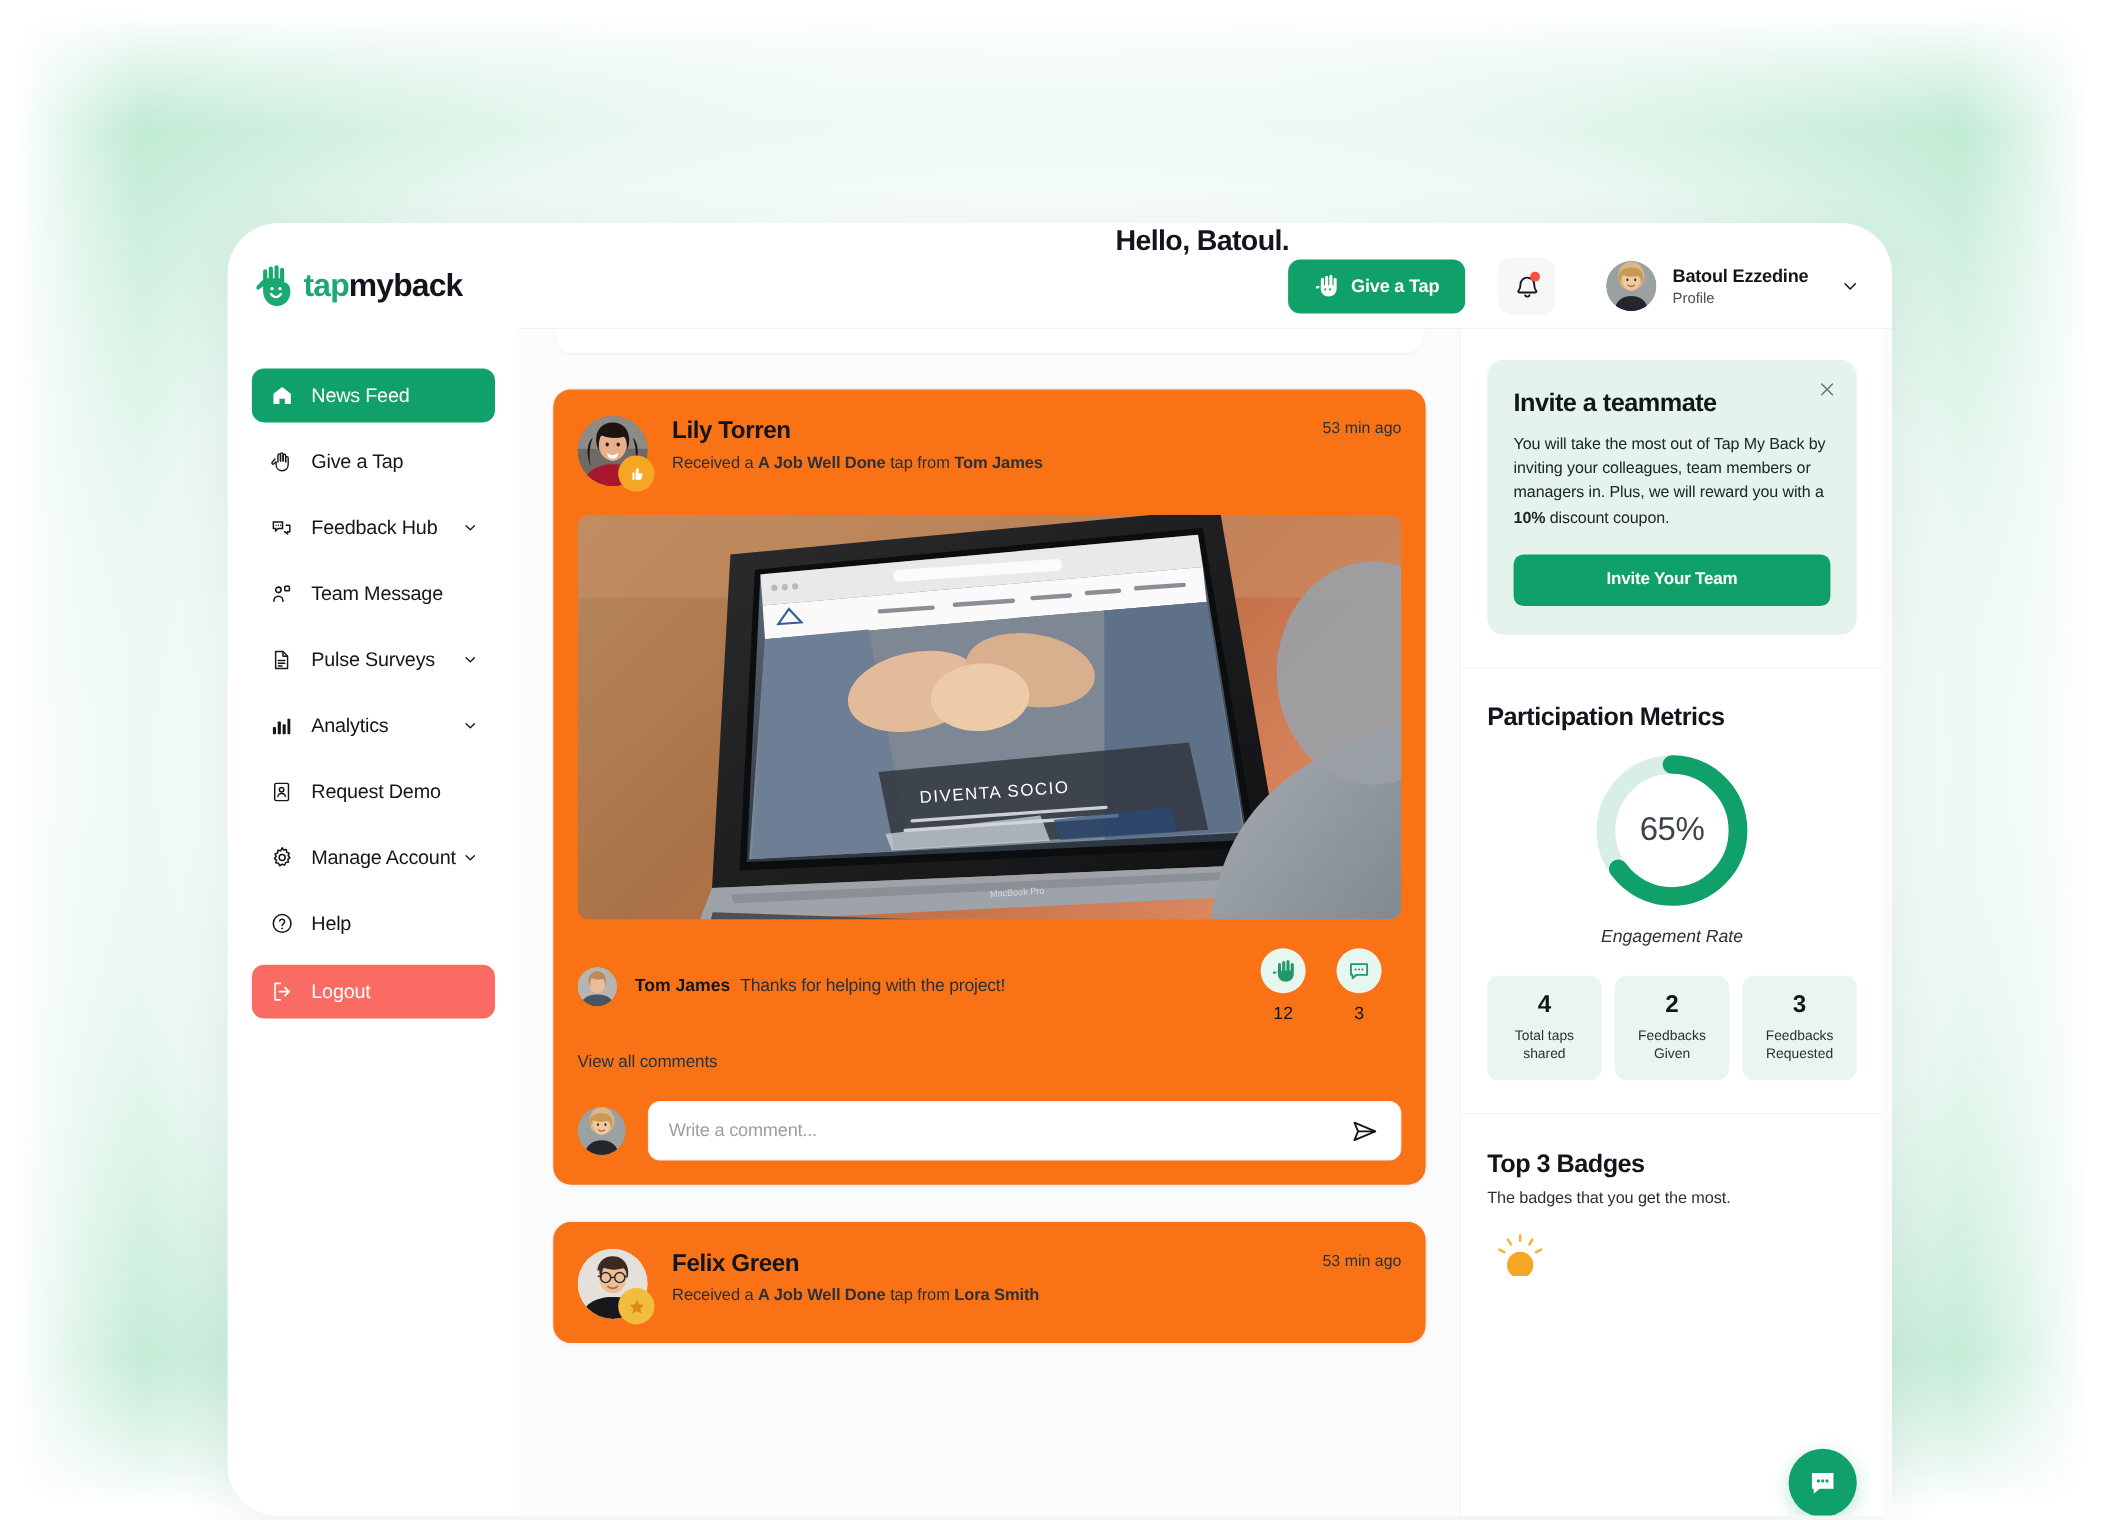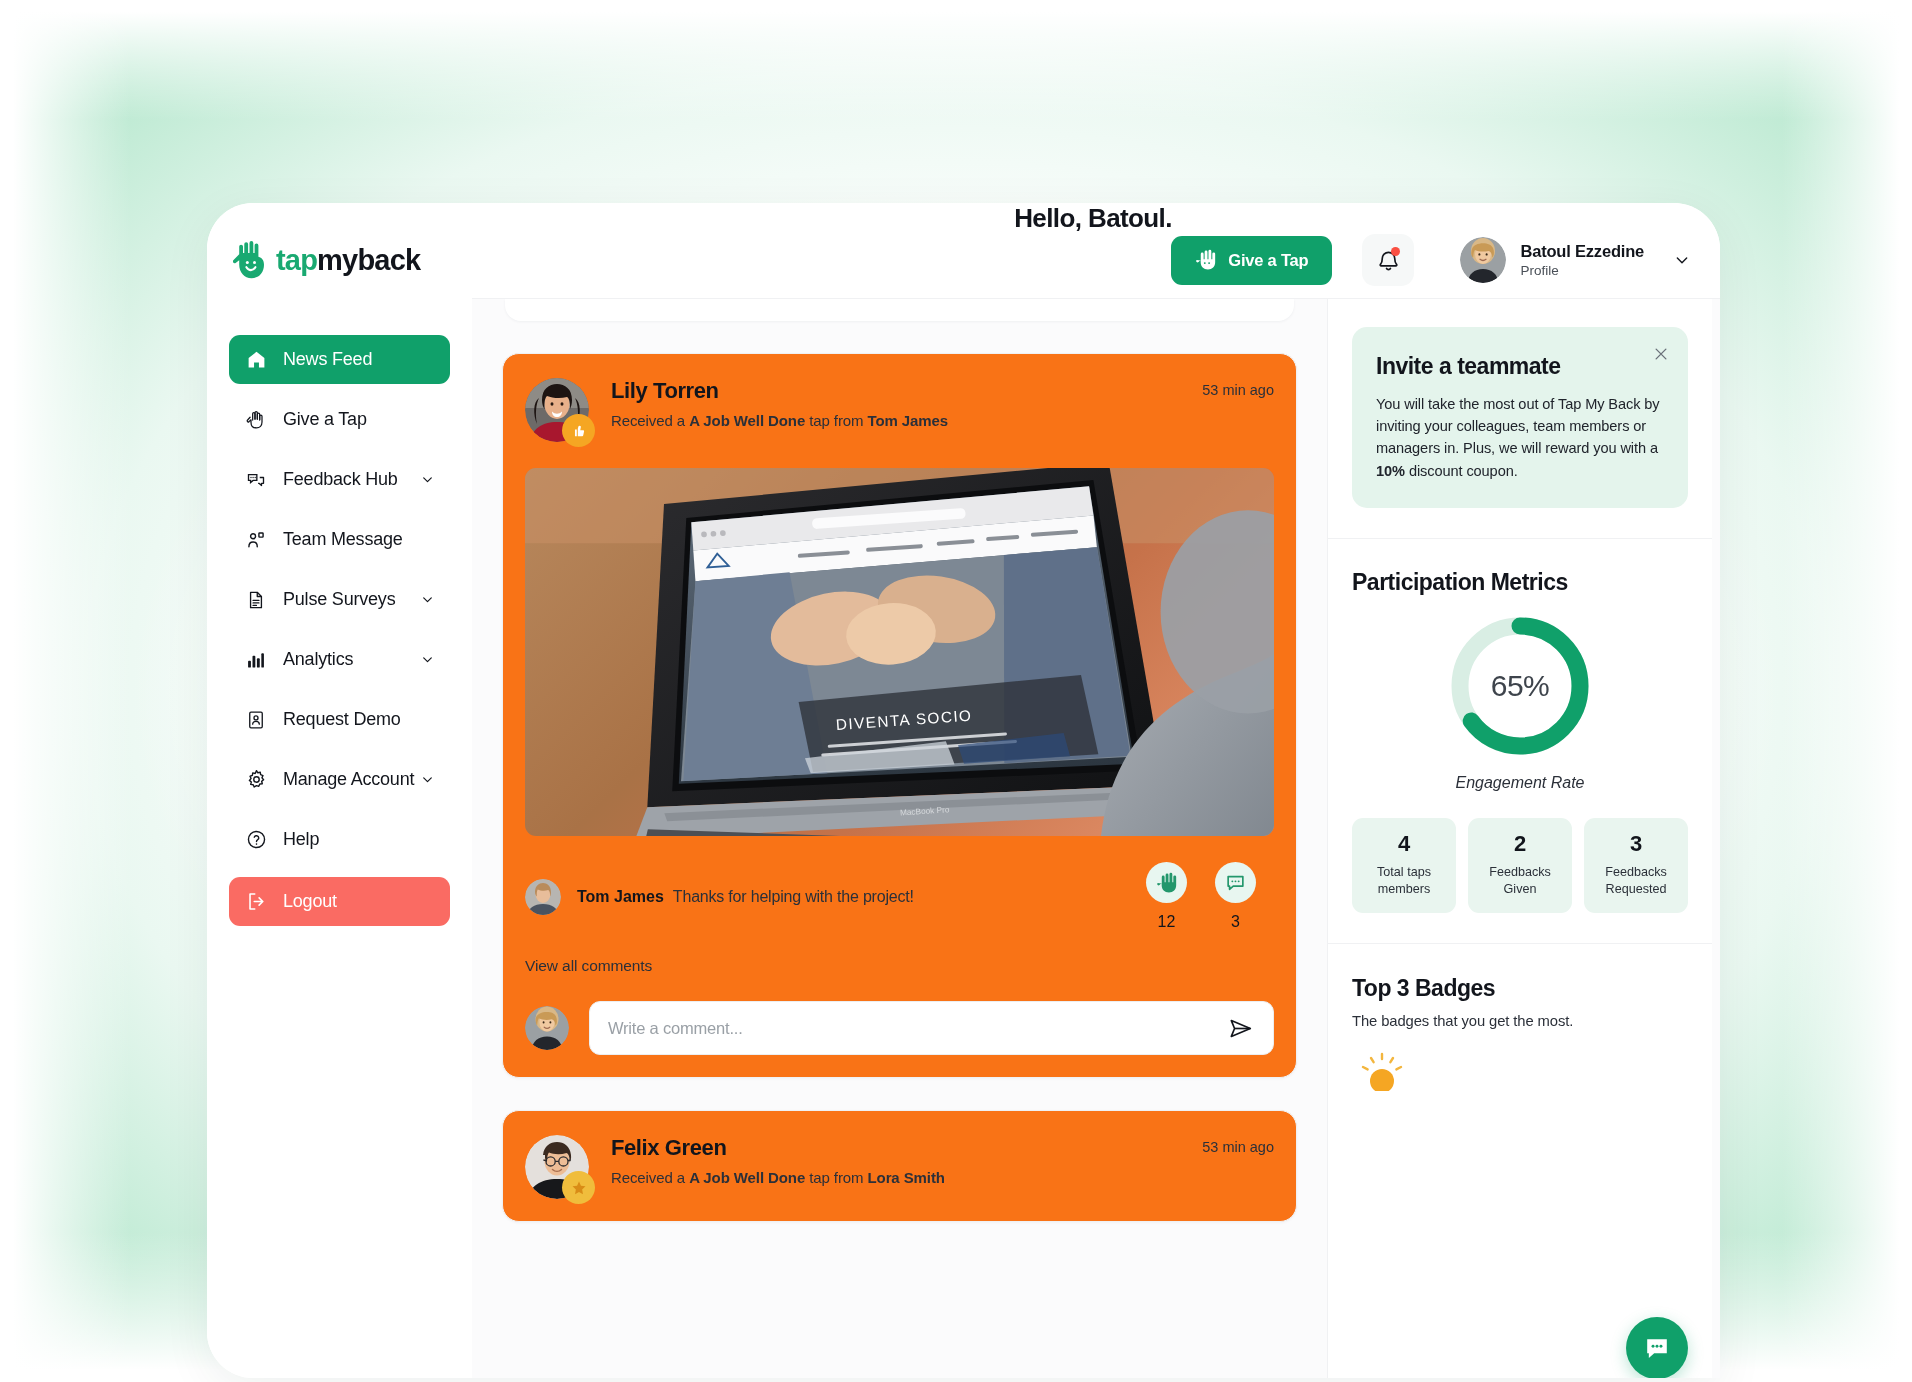--- a/index.html
+++ b/index.html
@@ -704,41 +704,42 @@
     <aside class="rail">
 
       <div class="invite-card">
         <svg class="invite-close" viewBox="0 0 24 24">
           <path d="M5.5 5.5l13 13M18.5 5.5l-13 13" stroke="#6a7079" stroke-width="1.8" stroke-linecap="round"></path>
         </svg>
         <div class="invite-title">Invite a teammate</div>
         <div class="invite-body">
           <span>You will take the most out of Tap My Back by inviting your colleagues, team members or managers in. Plus, we will reward you with a </span><b>10%</b><span> discount coupon.</span>
         </div>
+        <button class="invite-btn">Invite Your Team</button>
       </div>
 
       <div class="rail-sep"></div>
 
       <div class="metrics-title">Participation Metrics</div>
 
       <div class="donut-wrap">
         <div class="donut">
           <svg viewBox="0 0 144 144" width="144" height="144">
             <circle cx="72" cy="72" r="60" fill="none" stroke="#d9eee4" stroke-width="17"></circle>
             <circle id="donut-arc" cx="72" cy="72" r="60" fill="none" stroke="#10a06a" stroke-width="17" stroke-linecap="round" transform="rotate(-90 72 72)" stroke-dasharray="245.04422698000383 376.99111843077515"></circle>
           </svg>
           <div class="donut-label">65%</div>
         </div>
         <div class="donut-caption">Engagement Rate</div>
       </div>
 
       <div class="stats-row">
         <div class="stat-card">
           <div class="stat-value">4</div>
-          <div class="stat-label">Total taps members</div>
+          <div class="stat-label">Total taps shared</div>
         </div>
         <div class="stat-card">
           <div class="stat-value">2</div>
           <div class="stat-label">Feedbacks Given</div>
         </div>
         <div class="stat-card">
           <div class="stat-value">3</div>
           <div class="stat-label">Feedbacks Requested</div>
         </div>
       </div>

